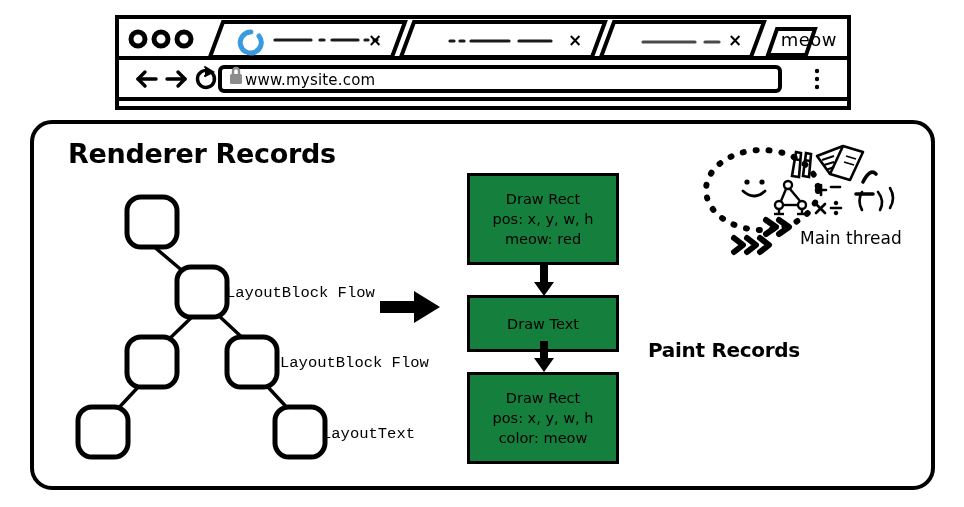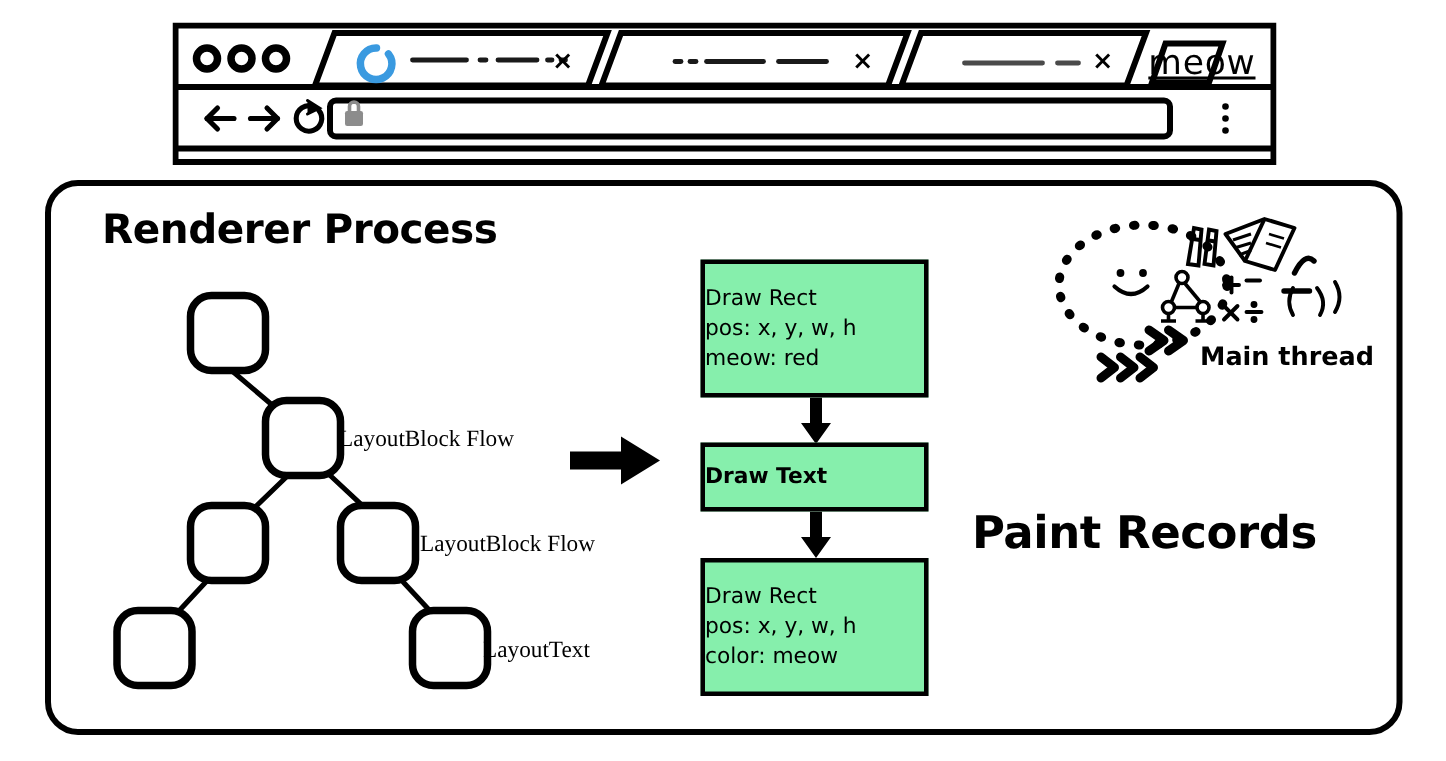--- a/index.html
+++ b/index.html
@@ -25,24 +25,23 @@
     height: 95px;
   }
   #browser-frame-svg {
     position: absolute;
     left: 0; top: 0;
   }
   .tabbar-label {
     position: absolute;
     right: 14px;
     top: 14px;
-    font-size: 23px;
+    font-size: 18px;
     letter-spacing: 0.5px;
     font-family: "DejaVu Sans", sans-serif;
-    text-decoration: underline;
   }
   .url-text {
     position: absolute;
     left: 130px;
     top: 56px;
     font-size: 15px;
     font-family: "DejaVu Sans", sans-serif;
     letter-spacing: 0.2px;
   }
 
@@ -72,84 +71,85 @@
   #layout-tree {
     position: absolute;
     left: 70px;
     top: 185px;
     width: 360px;
     height: 275px;
   }
   .tree-label {
     position: absolute;
     font-size: 15.5px;
-    font-family: Liberation Serif, serif;
+    font-family: Liberation Mono, monospace;
     white-space: nowrap;
   }
   #label-lbf-1 { left: 226px; top: 284px; }
   #label-lbf-2 { left: 280px; top: 354px; }
   #label-ltext { left: 322px; top: 425px; text-align: center; }
 
   
   #flow-arrow {
     position: absolute;
     left: 380px;
     top: 290px;
   }
 
   
   .paint-box {
     position: absolute;
     border: 3px solid #000;
-    background: #86efac;
+    background: #15803d;
     box-sizing: border-box;
     display: flex;
     flex-direction: column;
+    align-items: center;
     justify-content: center;
     font-size: 14.5px;
     font-family: "DejaVu Sans", sans-serif;
     line-height: 1.38;
   }
   #paint-box-1 { left: 467px; top: 173px; width: 152px; height: 92px; }
-  #paint-box-2 { left: 467px; top: 295px; width: 152px; height: 46px; font-weight: bold; }
+  #paint-box-2 { left: 467px; top: 295px; width: 152px; height: 57px; }
   #paint-box-3 { left: 467px; top: 372px; width: 152px; height: 92px; }
   .paint-line { display: block; }
 
   .paint-arrow {
     position: absolute;
     left: 534px;
   }
   #paint-arrow-1 { top: 265px; }
   #paint-arrow-2 { top: 341px; }
 
   #paint-records-title {
     position: absolute;
     left: 648px;
     top: 338px;
-    font-size: 30px;
+    font-size: 20px;
     font-weight: bold;
     letter-spacing: -0.3px;
     font-family: "DejaVu Sans", sans-serif;
     text-align: right;
   }
 
   
   #main-thread-figure {
     position: absolute;
     left: 700px;
     top: 138px;
     width: 240px;
     height: 125px;
   }
   #main-thread-label {
     position: absolute;
     left: 800px;
     top: 228px;
     font-size: 17px;
-    font-weight: bold;
+    font-weight: normal;
     font-family: "DejaVu Sans", sans-serif;
     white-space: nowrap;
   }
 </style>
 </head>
 <body>
 
 <div id="browser-window">
 
   <svg id="browser-frame-svg" width="736" height="95" viewBox="0 0 736 95">
@@ -231,25 +231,26 @@
 
     <g fill="#000">
       <circle cx="702" cy="56" r="2.2"></circle>
       <circle cx="702" cy="64" r="2.2"></circle>
       <circle cx="702" cy="72" r="2.2"></circle>
     </g>
   </svg>
 
   <div class="tabbar-label">meow</div>
 
+  <div class="url-text">www.mysite.com</div>
 </div>
 
 <div id="renderer-box"></div>
 
-<div id="renderer-title">Renderer Process</div>
+<div id="renderer-title">Renderer Records</div>
 
 <div id="layout-tree">
   <svg width="360" height="275" viewBox="0 0 360 275">
 
     <g stroke="#000" stroke-width="3.4" stroke-linecap="round">
       <line x1="82" y1="60" x2="115" y2="88"></line>
       <line x1="124" y1="130" x2="95" y2="158"></line>
       <line x1="148" y1="130" x2="178" y2="158"></line>
       <line x1="70" y1="200" x2="44" y2="228"></line>
       <line x1="196" y1="200" x2="222" y2="228"></line>

